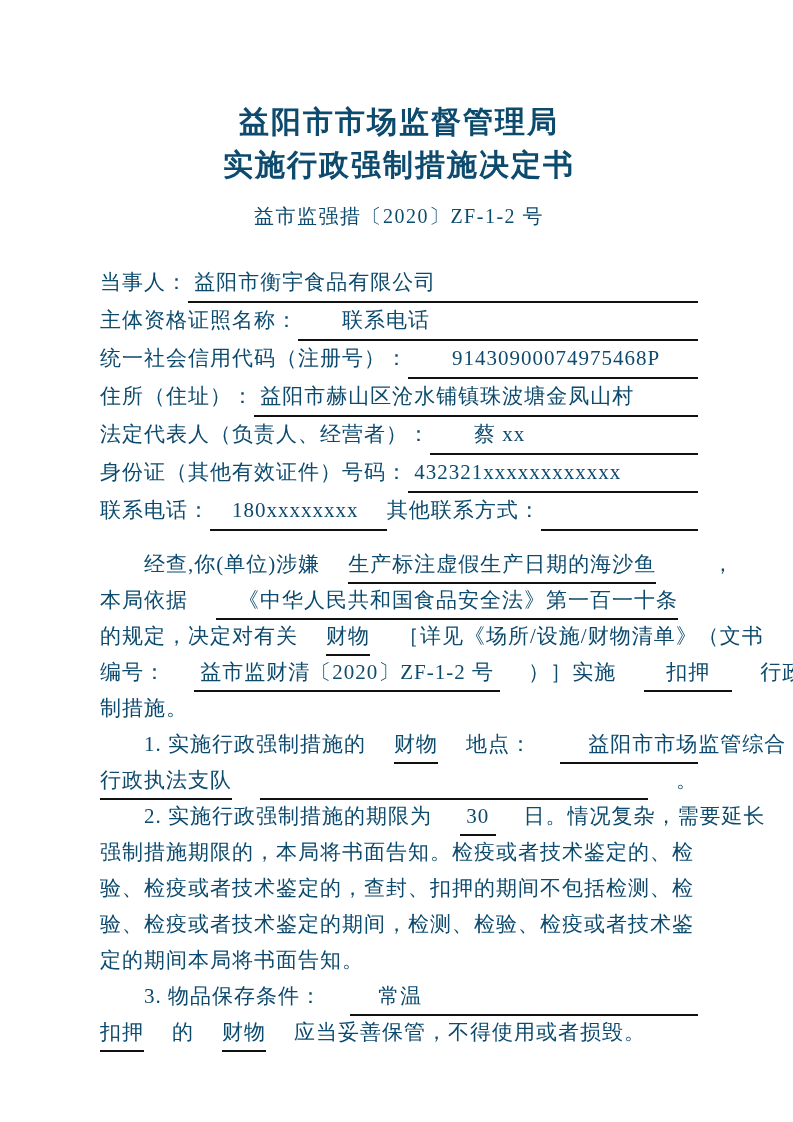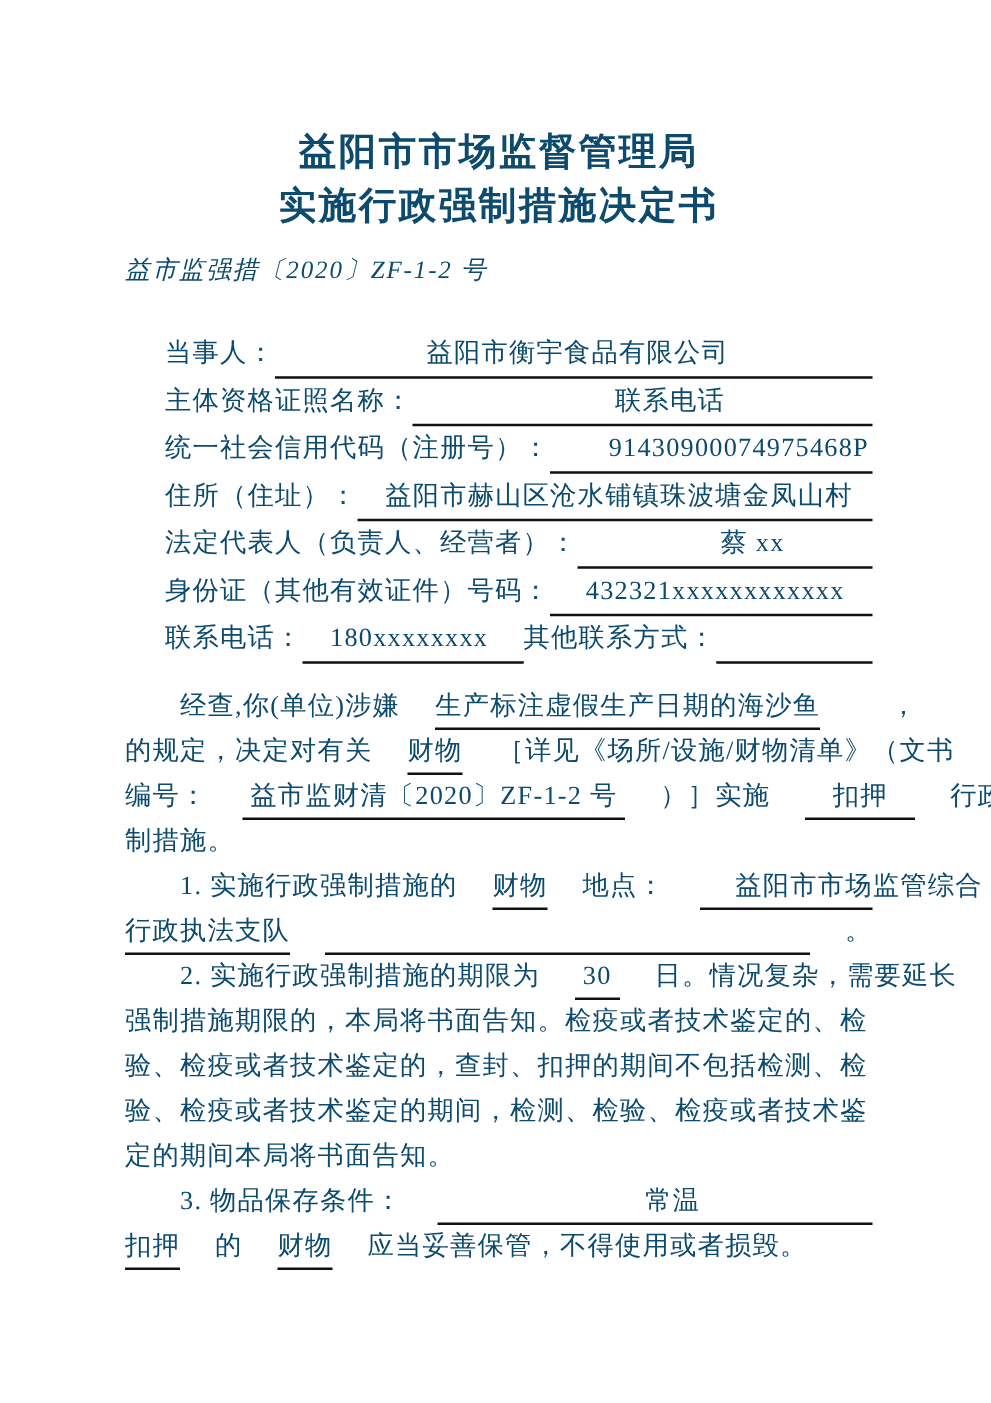--- a/index.html
+++ b/index.html
@@ -8,37 +8,36 @@
     position:relative; overflow:hidden; margin:0 auto;
     font-family:"Liberation Serif","DejaVu Serif",serif;
   }
   .content { padding:100px 95px 0 100px; }
   .title {
     text-align:center; font-weight:700; font-size:30px; line-height:43px;
     letter-spacing:2px;
     font-family:"Liberation Sans","DejaVu Sans",sans-serif;
   }
   .doc-number {
-    font-size:20px; line-height:28px; margin-top:16px;
+    text-align:center; font-size:20px; line-height:28px; margin-top:16px;
     letter-spacing:1.5px;
-    font-style:italic;
   }
-  .party { margin-top:35px;margin-left:32px; }
+  .party { margin-top:35px; }
   .row {
     display:flex; height:38px; line-height:35px; font-size:21px;
     letter-spacing:1px; white-space:pre;
   }
   .body-text { margin-top:17px; }
   .line {
     display:flex; height:36px; line-height:33px; font-size:21px;
     letter-spacing:1px; white-space:pre;gap:28px;
   }
   .indent { padding-left:44px; }
   .ul { border-bottom:2px solid #111111; box-sizing:border-box; }
-  .fill { flex:1 1 auto; min-width:0;text-align:center; }
+  .fill { flex:1 1 auto; min-width:0; }
   span { flex:0 0 auto; }
 </style>
 </head>
 <body>
 
 <div class="page">
   <div class="content">
     <div class="title">益阳市市场监督管理局</div>
     <div class="title">实施行政强制措施决定书</div>
     <div class="doc-number">益市监强措〔2020〕ZF-1-2 号</div>
@@ -46,20 +45,21 @@
         <div class="row"><span class="">当事人：</span><span class="ul fill"> 益阳市衡宇食品有限公司</span></div>
         <div class="row"><span class="">主体资格证照名称：</span><span class="ul fill">　　联系电话</span></div>
         <div class="row"><span class="">统一社会信用代码（注册号）：</span><span class="ul fill">　　91430900074975468P</span></div>
         <div class="row"><span class="">住所（住址）：</span><span class="ul fill"> 益阳市赫山区沧水铺镇珠波塘金凤山村</span></div>
         <div class="row"><span class="">法定代表人（负责人、经营者）：</span><span class="ul fill">　　蔡 xx</span></div>
         <div class="row"><span class="">身份证（其他有效证件）号码：</span><span class="ul fill"> 432321xxxxxxxxxxxx</span></div>
         <div class="row"><span class="">联系电话：</span><span class="ul ">　180xxxxxxxx　 </span><span class="">其他联系方式：</span><span class="ul fill"></span></div>
       </div>
     <div class="body-text" id="body-text">
         <div class="line indent"><span class="">经查,你(单位)涉嫌</span><span class="ul ">生产标注虚假生产日期的海沙鱼</span><span class="ul fill"></span><span class="">，</span></div>
+        <div class="line"><span class="">本局依据</span><span class="ul ">　《中华人民共和国食品安全法》第一百一十条</span><span class="ul fill"></span></div>
         <div class="line"><span class="">的规定，决定对有关</span><span class="ul ">财物</span><span class="">［详见《场所/设施/财物清单》（文书</span></div>
         <div class="line"><span class="">编号：</span><span class="ul "> 益市监财清〔2020〕ZF-1-2 号 </span><span class="">）］实施</span><span class="ul ">　扣押　</span><span class="">行政强</span></div>
         <div class="line"><span class="">制措施。</span></div>
         <div class="line indent"><span class="">1. 实施行政强制措施的</span><span class="ul ">财物</span><span class="">地点：</span><span class="ul fill">　 益阳市市场监管综合</span></div>
         <div class="line"><span class="ul ">行政执法支队</span><span class="ul fill"></span><span class="">。</span></div>
         <div class="line indent"><span class="">2. 实施行政强制措施的期限为</span><span class="ul "> 30 </span><span class="">日。情况复杂，需要延长</span></div>
         <div class="line"><span class="">强制措施期限的，本局将书面告知。检疫或者技术鉴定的、检</span></div>
         <div class="line"><span class="">验、检疫或者技术鉴定的，查封、扣押的期间不包括检测、检</span></div>
         <div class="line"><span class="">验、检疫或者技术鉴定的期间，检测、检验、检疫或者技术鉴</span></div>
         <div class="line"><span class="">定的期间本局将书面告知。</span></div>

